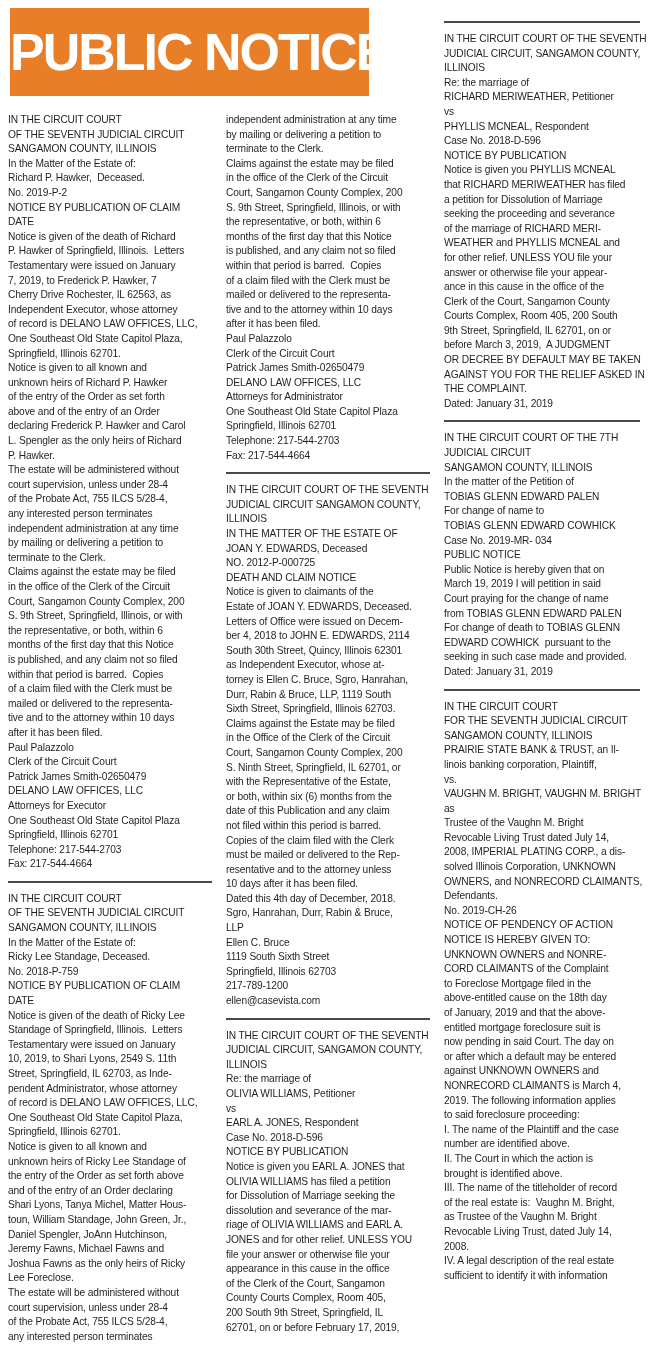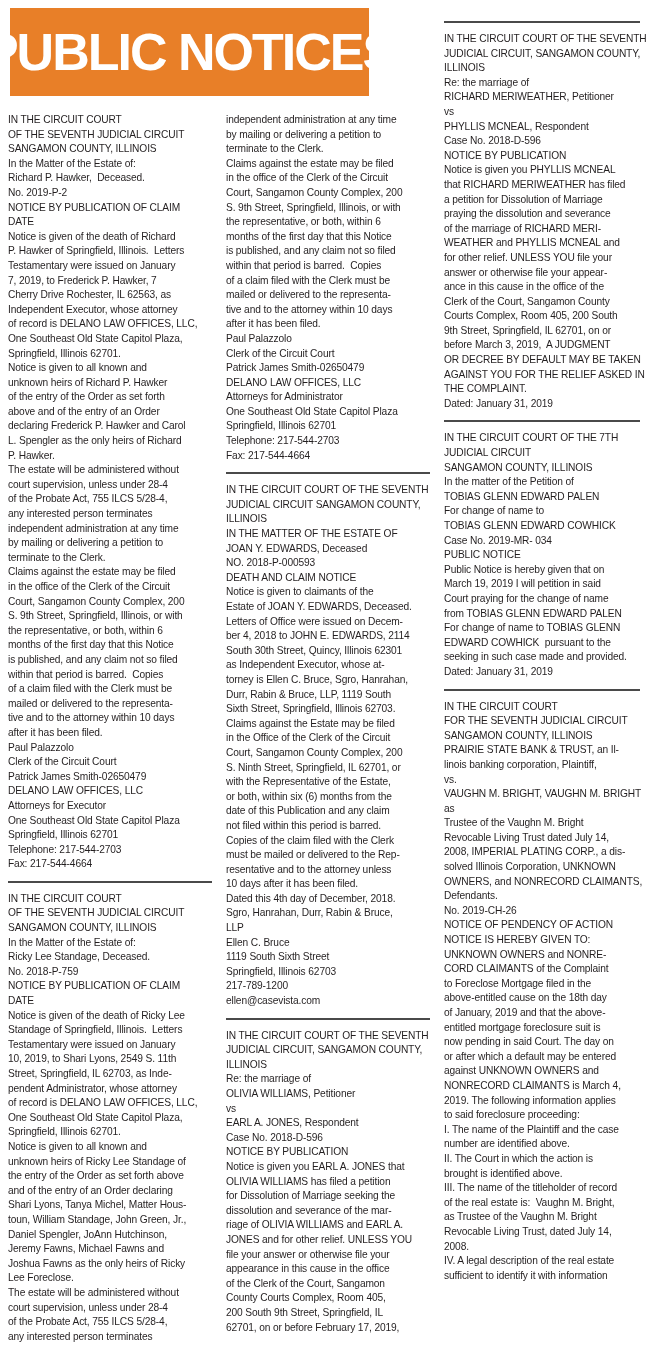--- a/index.html
+++ b/index.html
@@ -8,21 +8,21 @@
     background: #ffffff;
     position: relative;
     font-family: "Liberation Sans", sans-serif;
     color: #231f20;
     overflow: hidden;
   }
   .banner {
     position: absolute;
     left: 10px; top: 8px;
     width: 359px; height: 88px;
-    display: flex; align-items: center; justify-content: center;
+    display: flex; align-items: center; justify-content: flex-start;
   }
   .banner-title {
     font-weight: bold;
     font-size: 52px;
     letter-spacing: -2px;
     line-height: 1;
     white-space: pre;
   }
   .col {
     position: absolute;
@@ -169,21 +169,21 @@
       <div class="line">Telephone: 217-544-2703</div>
       <div class="line">Fax: 217-544-4664</div>
     </div>
     <div class="divider"></div>
     <div class="notice">
       <div class="line">IN THE CIRCUIT COURT OF THE SEVENTH</div>
       <div class="line">JUDICIAL CIRCUIT SANGAMON COUNTY,</div>
       <div class="line">ILLINOIS</div>
       <div class="line">IN THE MATTER OF THE ESTATE OF</div>
       <div class="line">JOAN Y. EDWARDS, Deceased</div>
-      <div class="line">NO. 2018-P-000593</div>
+      <div class="line">NO. 2012-P-000725</div>
       <div class="line">DEATH AND CLAIM NOTICE</div>
       <div class="line">Notice is given to claimants of the</div>
       <div class="line">Estate of JOAN Y. EDWARDS, Deceased.</div>
       <div class="line">Letters of Office were issued on Decem-</div>
       <div class="line">ber 4, 2018 to JOHN E. EDWARDS, 2114</div>
       <div class="line">South 30th Street, Quincy, Illinois 62301</div>
       <div class="line">as Independent Executor, whose at-</div>
       <div class="line">torney is Ellen C. Bruce, Sgro, Hanrahan,</div>
       <div class="line">Durr, Rabin &amp; Bruce, LLP, 1119 South</div>
       <div class="line">Sixth Street, Springfield, Illinois 62703.</div>
@@ -241,21 +241,21 @@
       <div class="line">ILLINOIS</div>
       <div class="line">Re: the marriage of</div>
       <div class="line">RICHARD MERIWEATHER, Petitioner</div>
       <div class="line">vs</div>
       <div class="line">PHYLLIS MCNEAL, Respondent</div>
       <div class="line">Case No. 2018-D-596</div>
       <div class="line">NOTICE BY PUBLICATION</div>
       <div class="line">Notice is given you PHYLLIS MCNEAL</div>
       <div class="line">that RICHARD MERIWEATHER has filed</div>
       <div class="line">a petition for Dissolution of Marriage</div>
-      <div class="line">praying the dissolution and severance</div>
+      <div class="line">seeking the proceeding and severance</div>
       <div class="line">of the marriage of RICHARD MERI-</div>
       <div class="line">WEATHER and PHYLLIS MCNEAL and</div>
       <div class="line">for other relief. UNLESS YOU file your</div>
       <div class="line">answer or otherwise file your appear-</div>
       <div class="line">ance in this cause in the office of the</div>
       <div class="line">Clerk of the Court, Sangamon County</div>
       <div class="line">Courts Complex, Room 405, 200 South</div>
       <div class="line">9th Street, Springfield, IL 62701, on or</div>
       <div class="line">before March 3, 2019,  A JUDGMENT</div>
       <div class="line">OR DECREE BY DEFAULT MAY BE TAKEN</div>
@@ -271,21 +271,21 @@
       <div class="line">In the matter of the Petition of</div>
       <div class="line">TOBIAS GLENN EDWARD PALEN</div>
       <div class="line">For change of name to</div>
       <div class="line">TOBIAS GLENN EDWARD COWHICK</div>
       <div class="line">Case No. 2019-MR- 034</div>
       <div class="line">PUBLIC NOTICE</div>
       <div class="line">Public Notice is hereby given that on</div>
       <div class="line">March 19, 2019 I will petition in said</div>
       <div class="line">Court praying for the change of name</div>
       <div class="line">from TOBIAS GLENN EDWARD PALEN</div>
-      <div class="line">For change of name to TOBIAS GLENN</div>
+      <div class="line">For change of death to TOBIAS GLENN</div>
       <div class="line">EDWARD COWHICK  pursuant to the</div>
       <div class="line">seeking in such case made and provided.</div>
       <div class="line">Dated: January 31, 2019</div>
     </div>
     <div class="divider"></div>
     <div class="notice">
       <div class="line">IN THE CIRCUIT COURT</div>
       <div class="line">FOR THE SEVENTH JUDICIAL CIRCUIT</div>
       <div class="line">SANGAMON COUNTY, ILLINOIS</div>
       <div class="line">PRAIRIE STATE BANK &amp; TRUST, an Il-</div>

